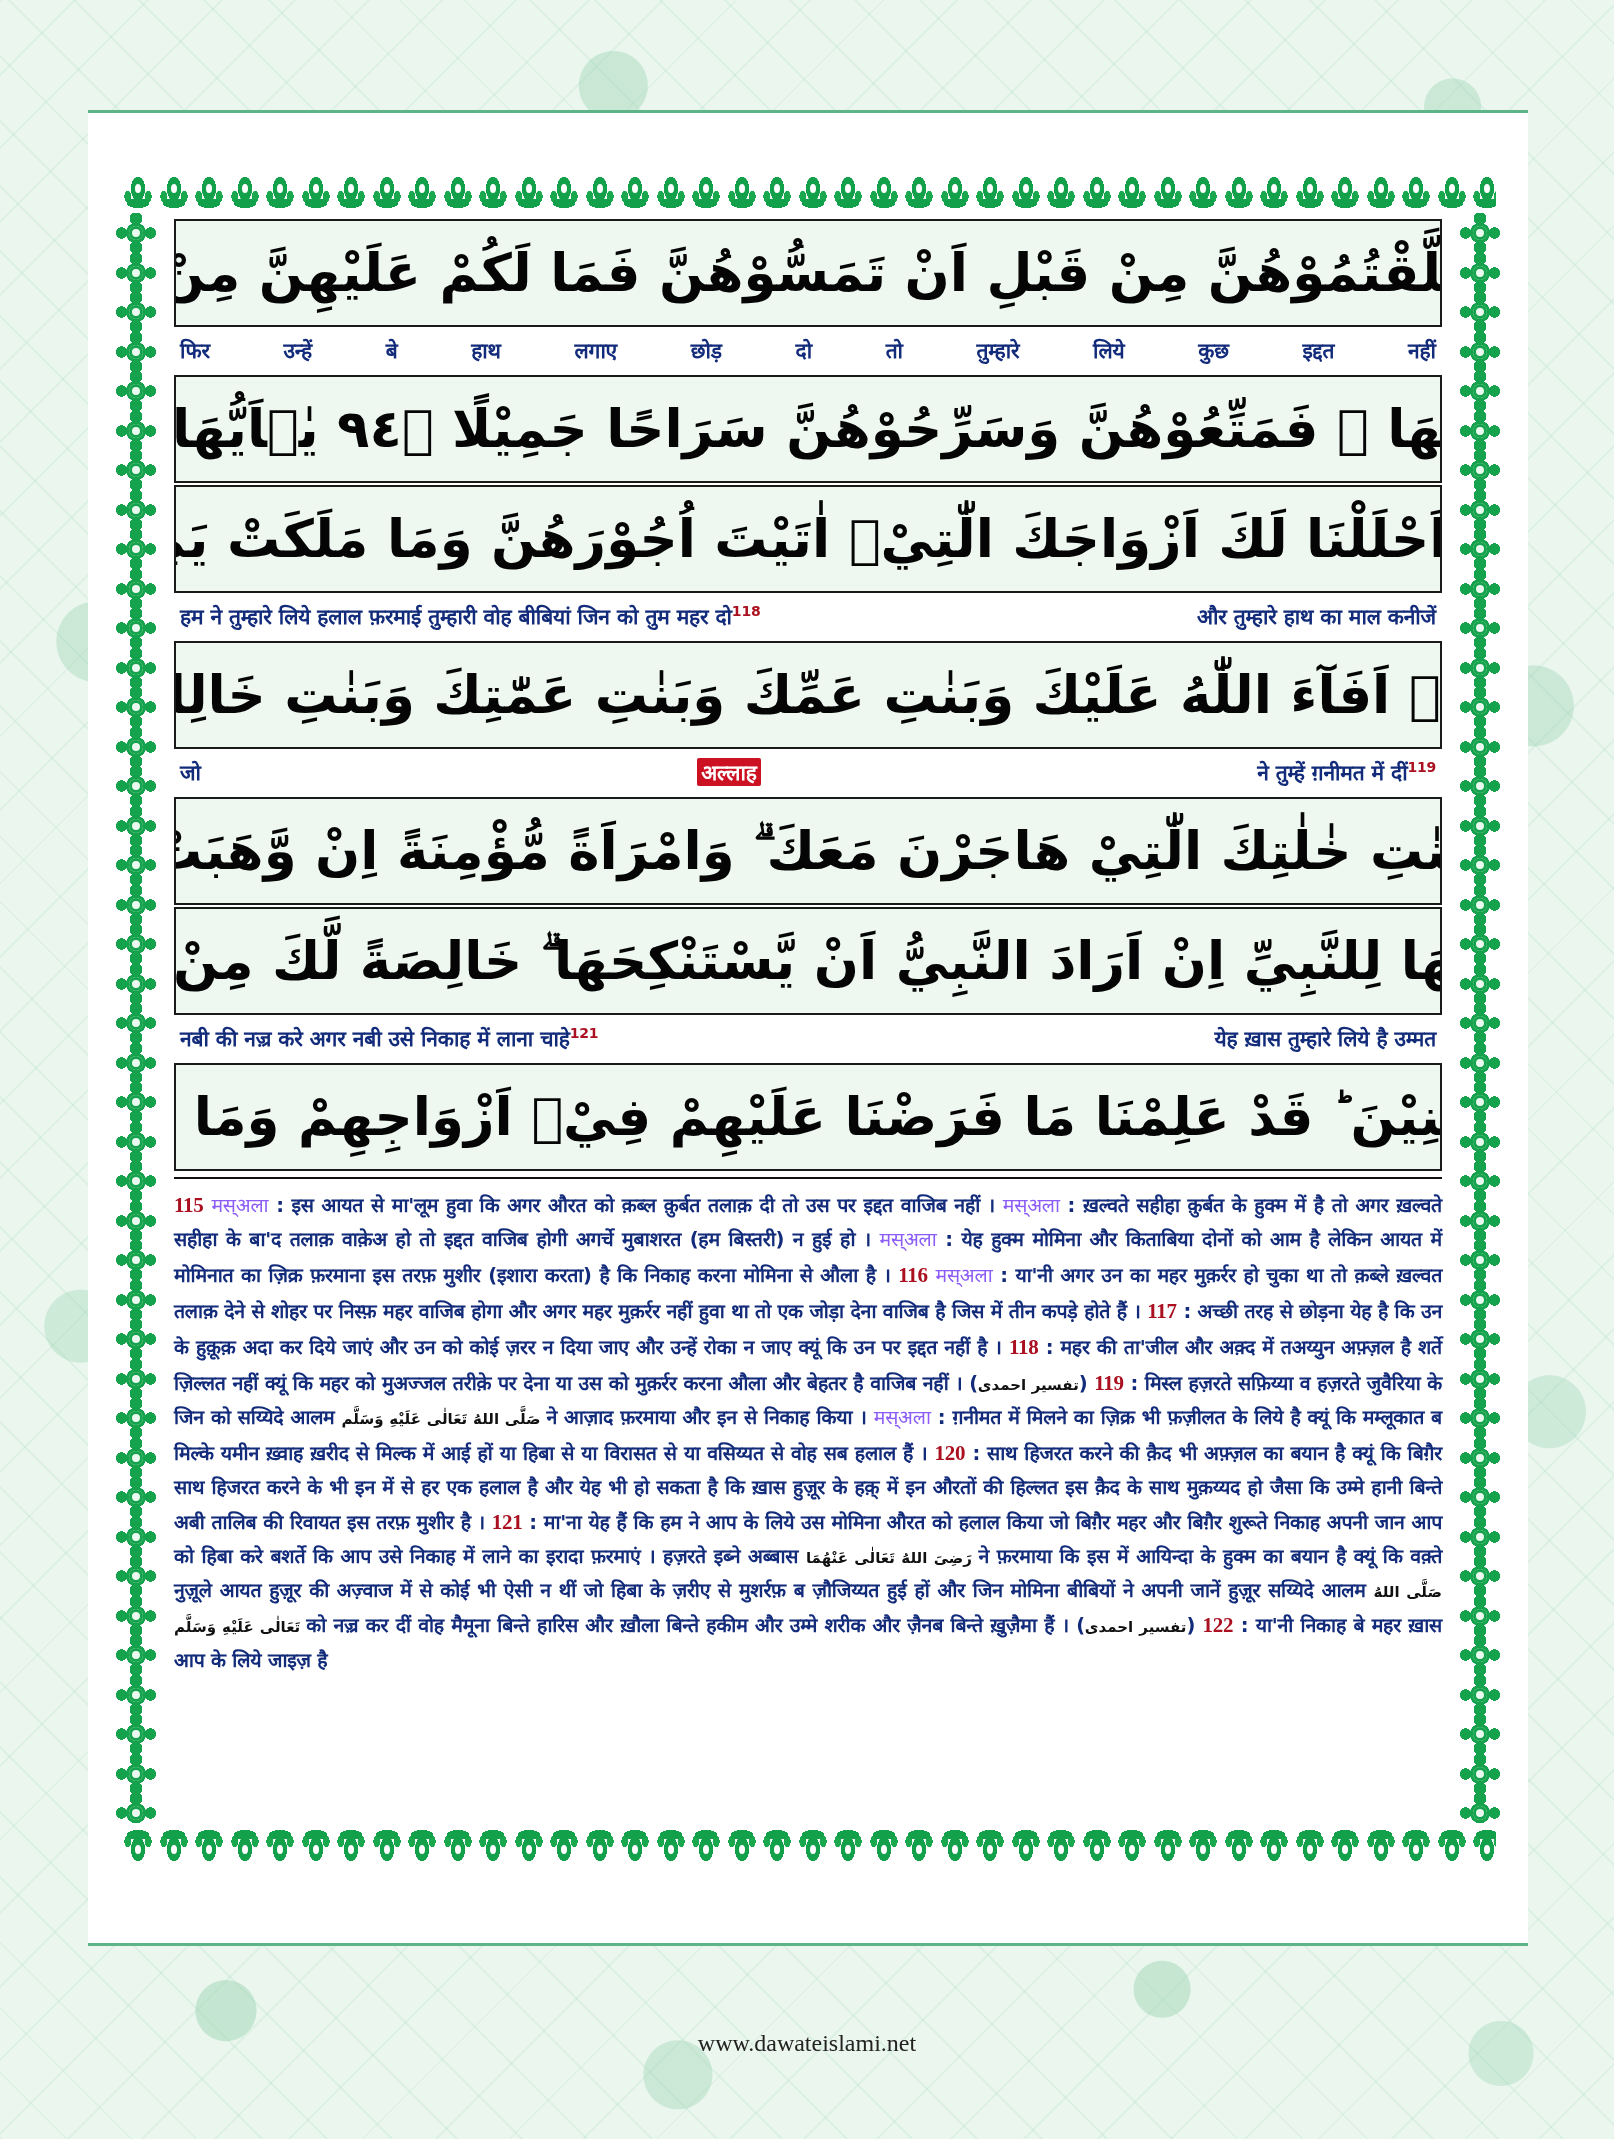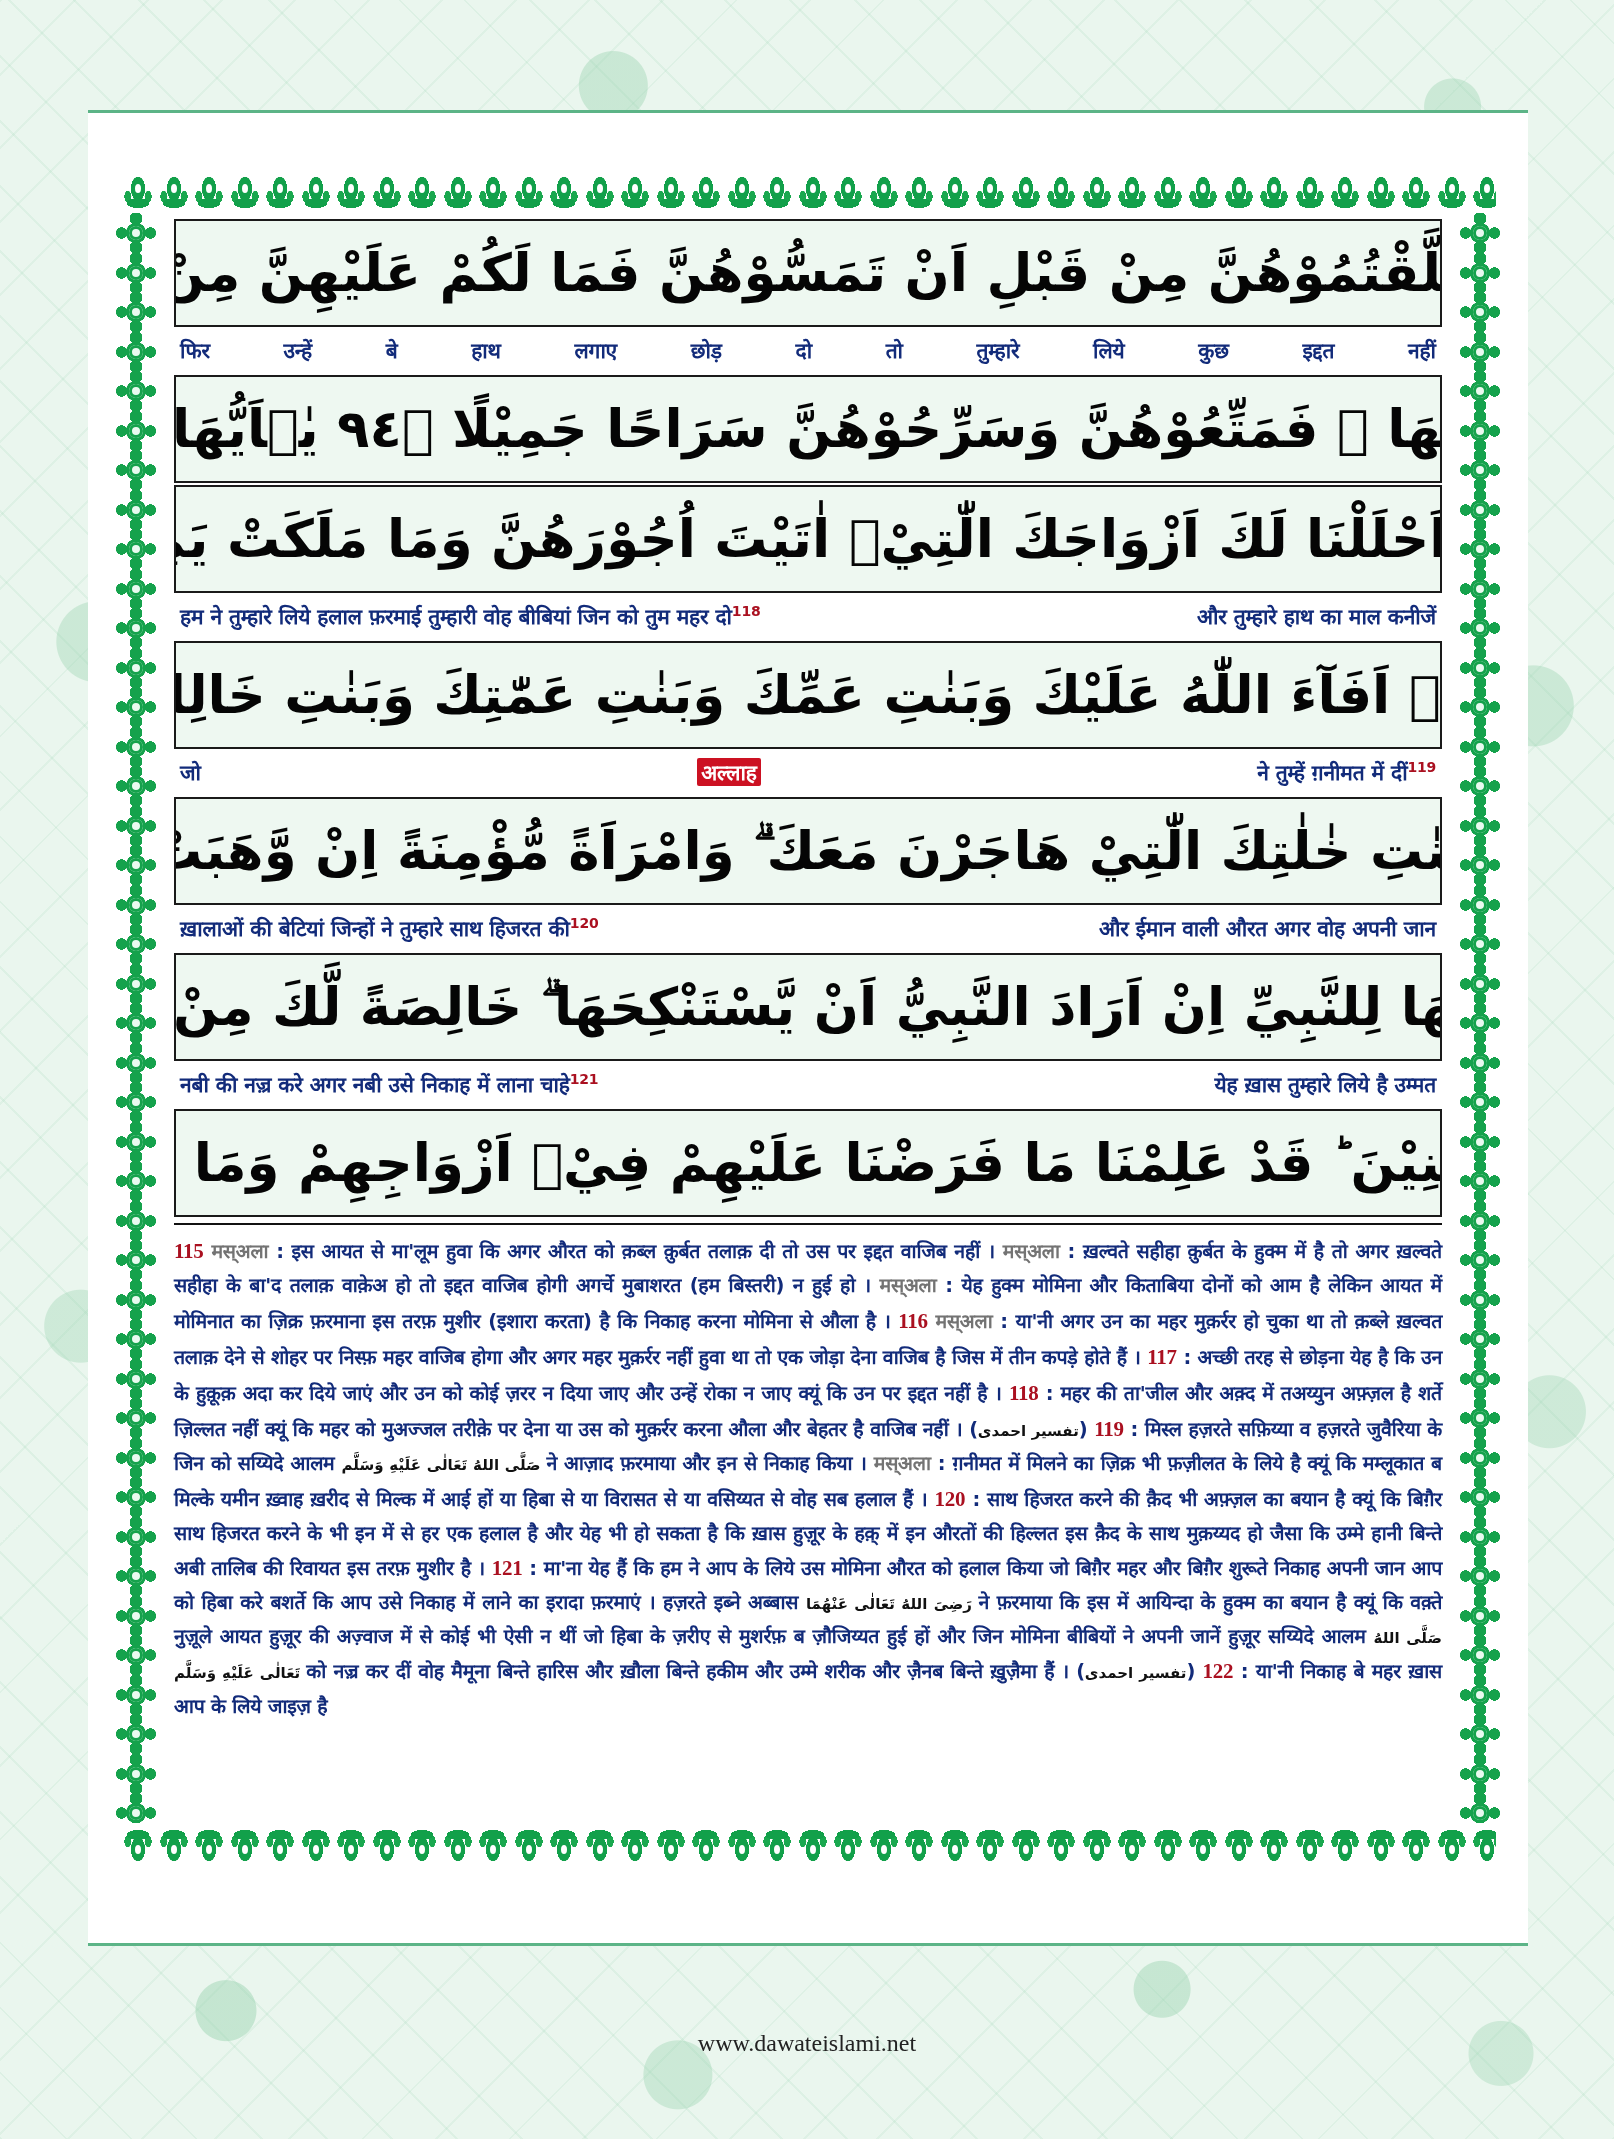--- a/index.html
+++ b/index.html
@@ -248,21 +248,21 @@
     text-align: justify;
     width: 1268px;
     letter-spacing: -0.25px;
   }
   .footnotes .fn-num {
     color: #aa1020;
     font-family: "Liberation Serif", serif;
     font-weight: bold;
     font-size: 21px;
   }
-  .footnotes .fn-label { color: #737373; font-weight: bold; }
+  .footnotes .fn-label { color: #8b5cf6; font-weight: normal; }
   .footnotes .fn-arabic {
     font-family: "DejaVu Sans", sans-serif;
     font-size: 15px;
     color: #111111;
     direction: rtl;
   }
 
   
   .manzil-footer {
     position: absolute;
@@ -709,24 +709,20 @@
           <div class="trans-line">
             <span class="seg"><span>जो</span></span>
             <span class="seg"><span class="allah-tag">अल्लाह</span></span>
             <span class="seg"><span>ने तुम्हें ग़नीमत में दीं</span><sup>119</sup></span>
           </div>
         </div>
         <div class="verse-block">
           <div class="arabic-line">
             <div class="ar-text">بَنٰتِ خٰلٰتِكَ الّٰتِيْ هَاجَرْنَ مَعَكَ ۗ وَامْرَاَةً مُّؤْمِنَةً اِنْ وَّهَبَتْ</div>
           </div>
-          <div class="trans-line">
-            <span class="seg"><span>ख़ालाओं की बेटियां जिन्हों ने तुम्हारे साथ हिजरत की</span><sup>120</sup></span>
-            <span class="seg"><span>और ईमान वाली औरत अगर वोह अपनी जान</span></span>
-          </div>
         </div>
         <div class="verse-block">
           <div class="arabic-line">
             <div class="ar-text">نَفْسَهَا لِلنَّبِيِّ اِنْ اَرَادَ النَّبِيُّ اَنْ يَّسْتَنْكِحَهَا ۗ خَالِصَةً لَّكَ مِنْ دُوْنِ</div>
           </div>
           <div class="trans-line">
             <span class="seg"><span>नबी की नज़्र करे अगर नबी उसे निकाह में लाना चाहे</span><sup>121</sup></span>
             <span class="seg"><span>येह ख़ास तुम्हारे लिये है उम्मत</span></span>
           </div>
         </div>

